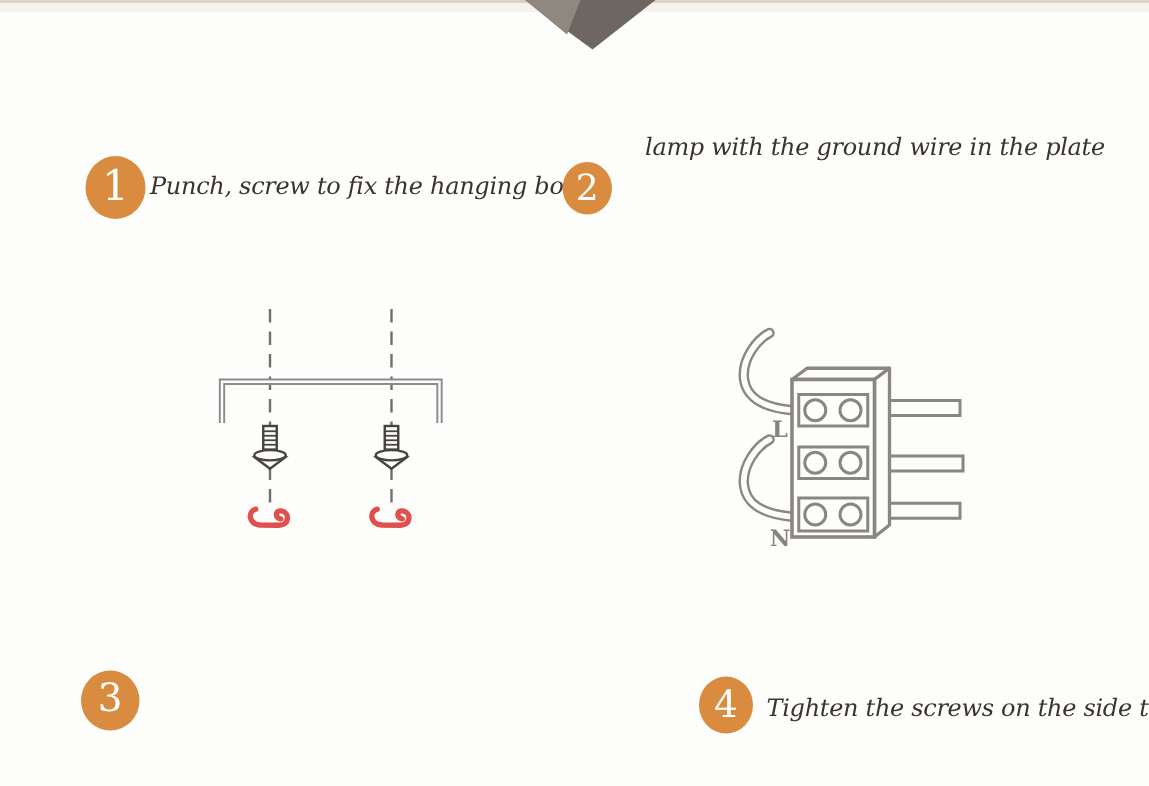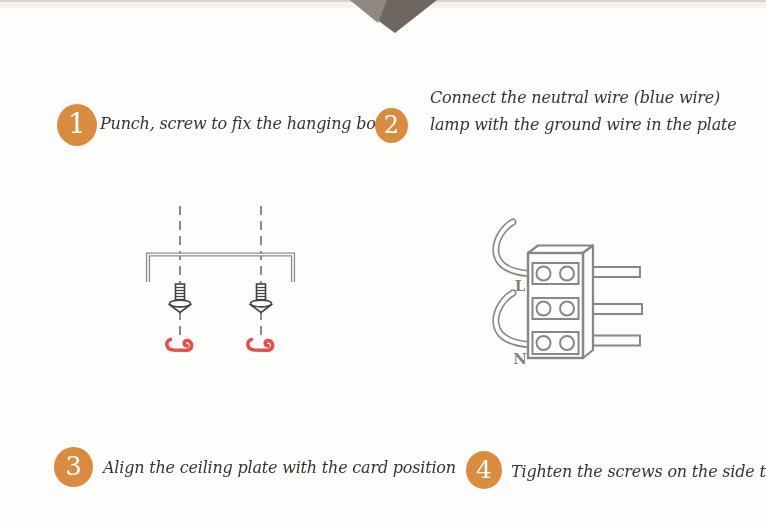--- a/index.html
+++ b/index.html
@@ -52,21 +52,20 @@
     <polygon points="10,0 47,0 38,23" fill="#8f8881"></polygon>
   </svg>
 
   <div class="badge badge-1">1</div>
   <div class="step-text text-1">
     <div>Punch, screw to fix the hanging board</div>
   </div>
 
   <div class="badge badge-2">2</div>
   <div class="step-text text-2">
-    <div>Connect the neutral wire (blue wire)</div>
     <div>lamp with the ground wire in the plate</div>
   </div>
 
   <svg class="diagram diagram-left" width="170" height="160" viewBox="0 0 170 160">
 
     <line x1="50" y1="8" x2="50" y2="138" stroke="#6f6f6f" stroke-width="1.6" stroke-dasharray="9 6"></line>
     <line x1="131" y1="8" x2="131" y2="138" stroke="#6f6f6f" stroke-width="1.6" stroke-dasharray="9 6"></line>
 
     <g>
       <path d="M18,84 L18,56.5 L163,56.5 L163,84" fill="none" stroke="#8c8c8c" stroke-width="4.2"></path>
@@ -140,22 +139,19 @@
       <rect x="52.5" y="120" width="46" height="22" fill="none" stroke="#8a8684" stroke-width="2"></rect>
       <circle cx="63.5" cy="131" r="7" fill="none" stroke="#8a8684" stroke-width="2"></circle>
       <circle cx="87" cy="131" r="7" fill="none" stroke="#8a8684" stroke-width="2"></circle>
     </g>
 
     <text x="40" y="79" text-anchor="middle" class="terminal-label">L</text>
     <text x="40" y="152" text-anchor="middle" class="terminal-label">N</text>
   </svg>
 
   <div class="badge badge-3">3</div>
-  <div class="step-text text-3">
-    <div>Align the ceiling plate with the card position</div>
-  </div>
 
   <div class="badge badge-4">4</div>
   <div class="step-text text-4">
     <div>Tighten the screws on the side to fix</div>
   </div>
 
 </div>
 
 </body></html>

